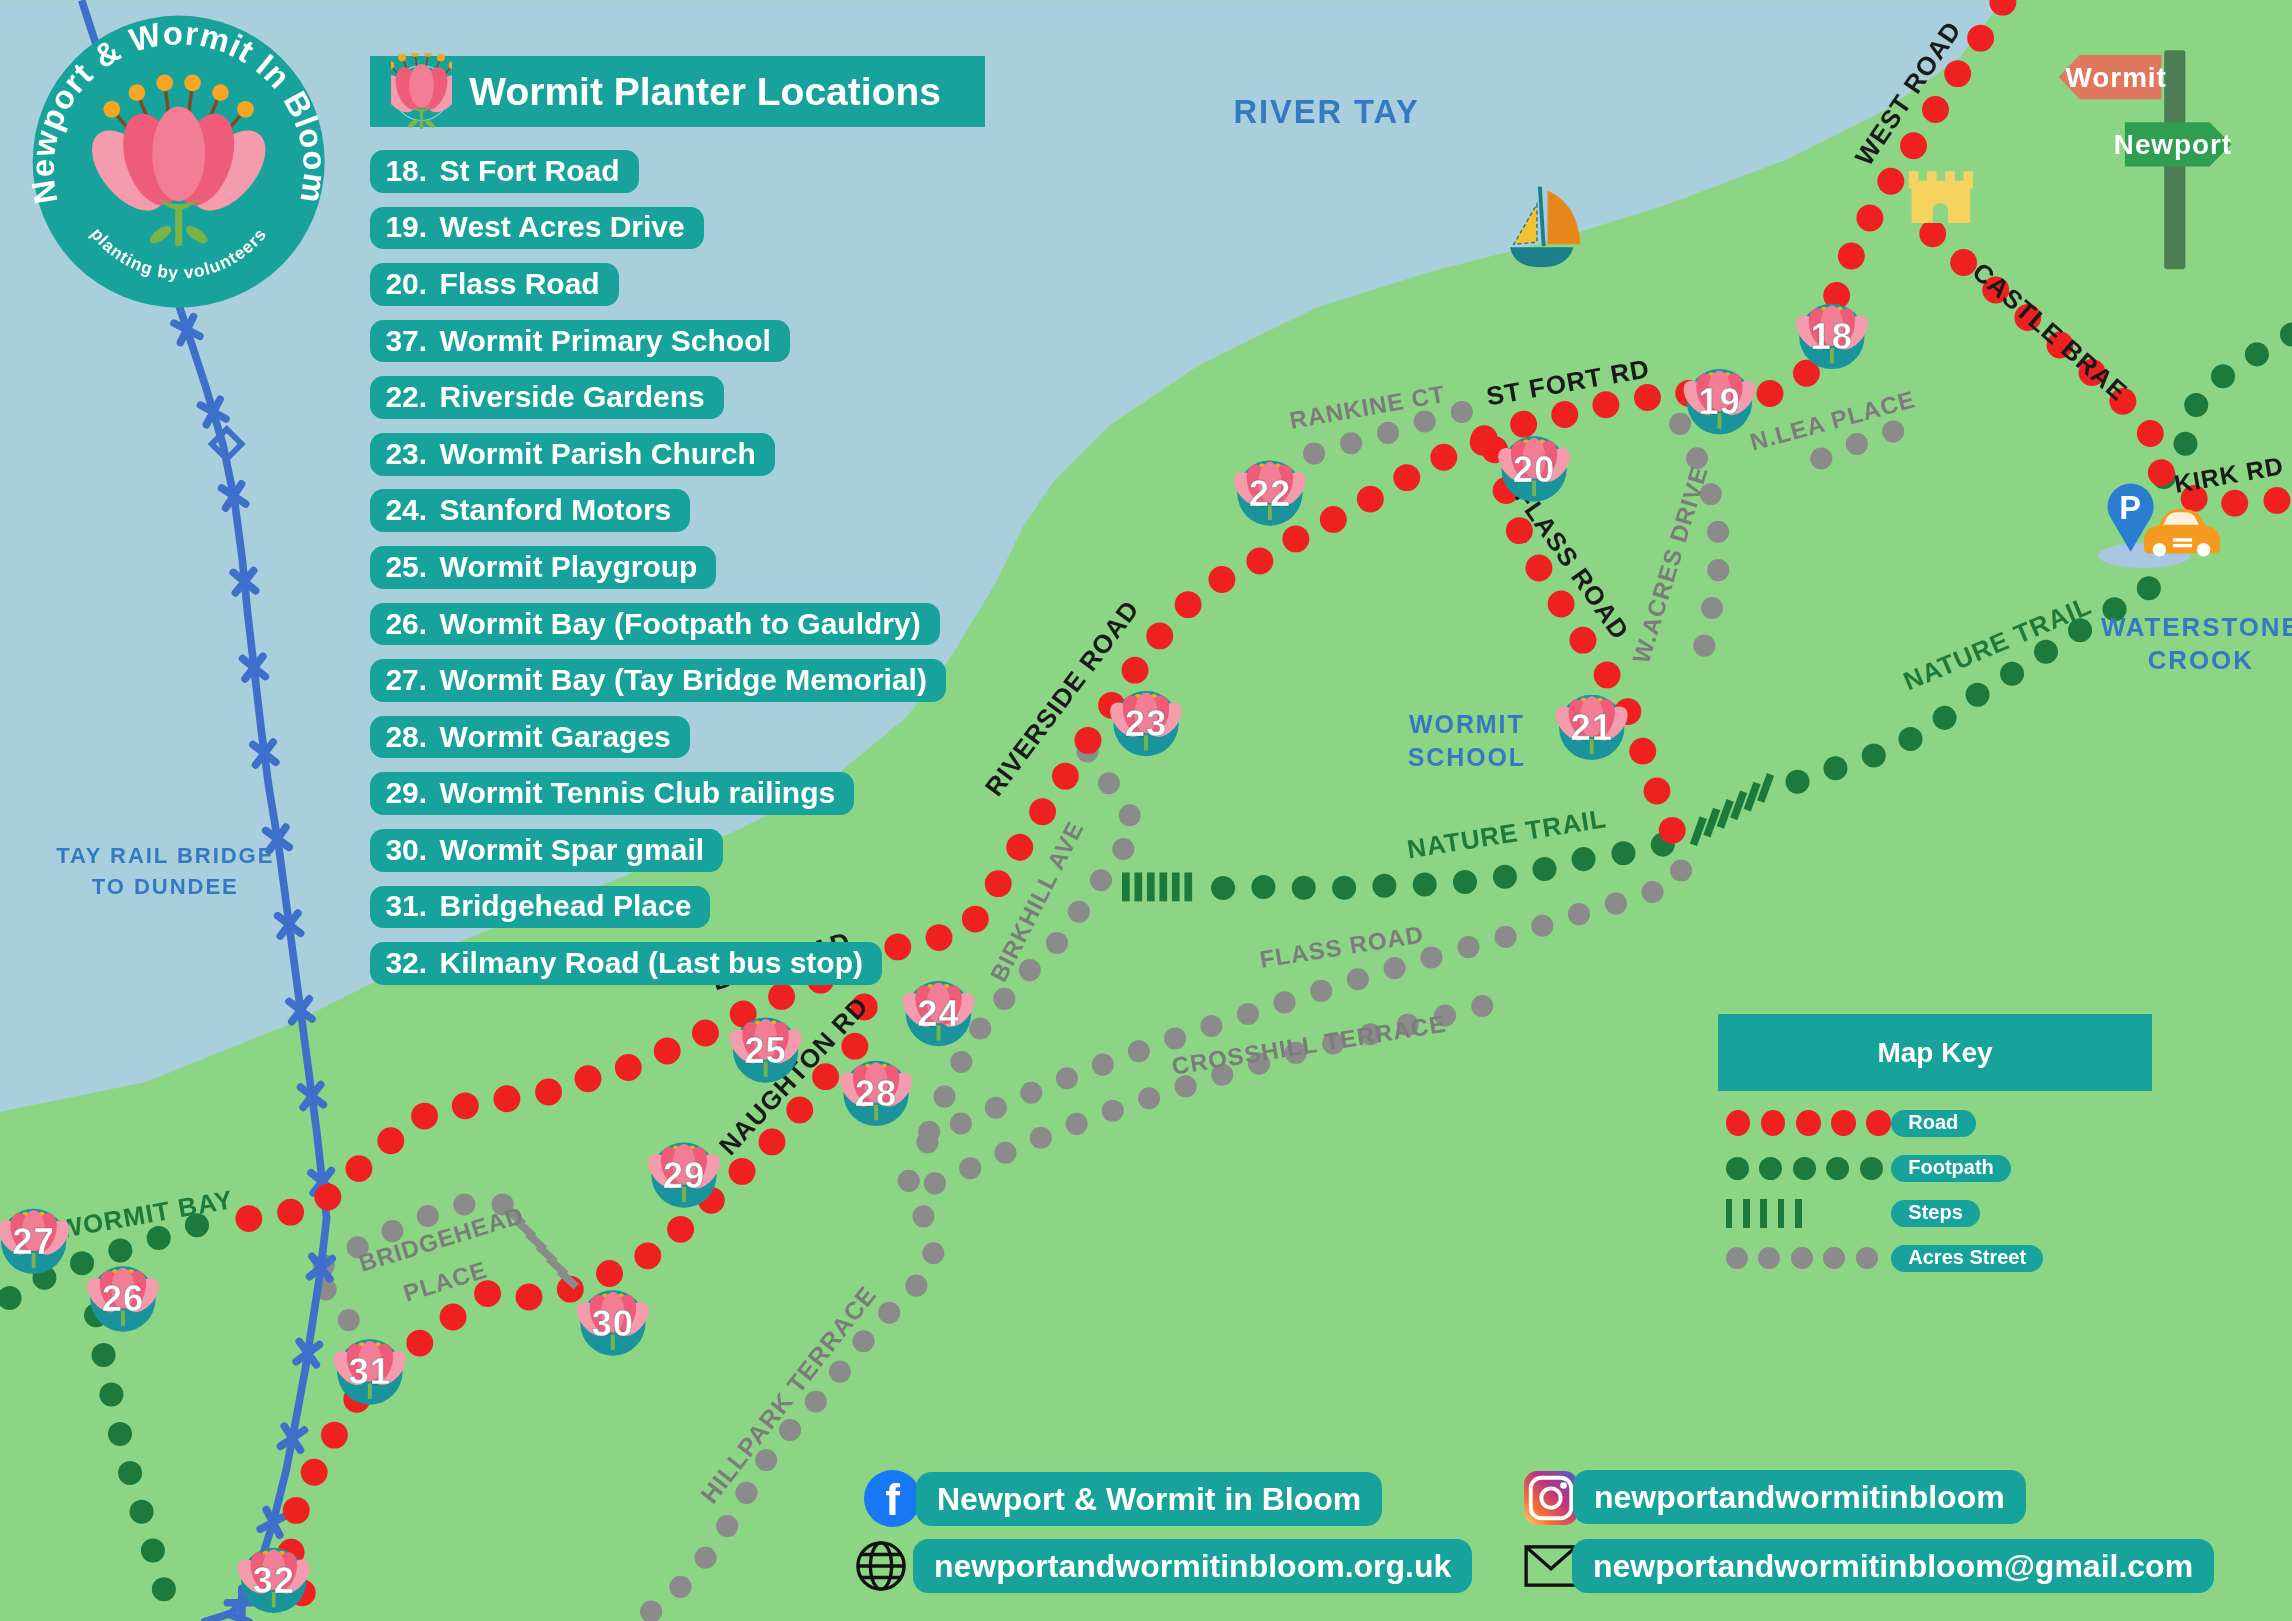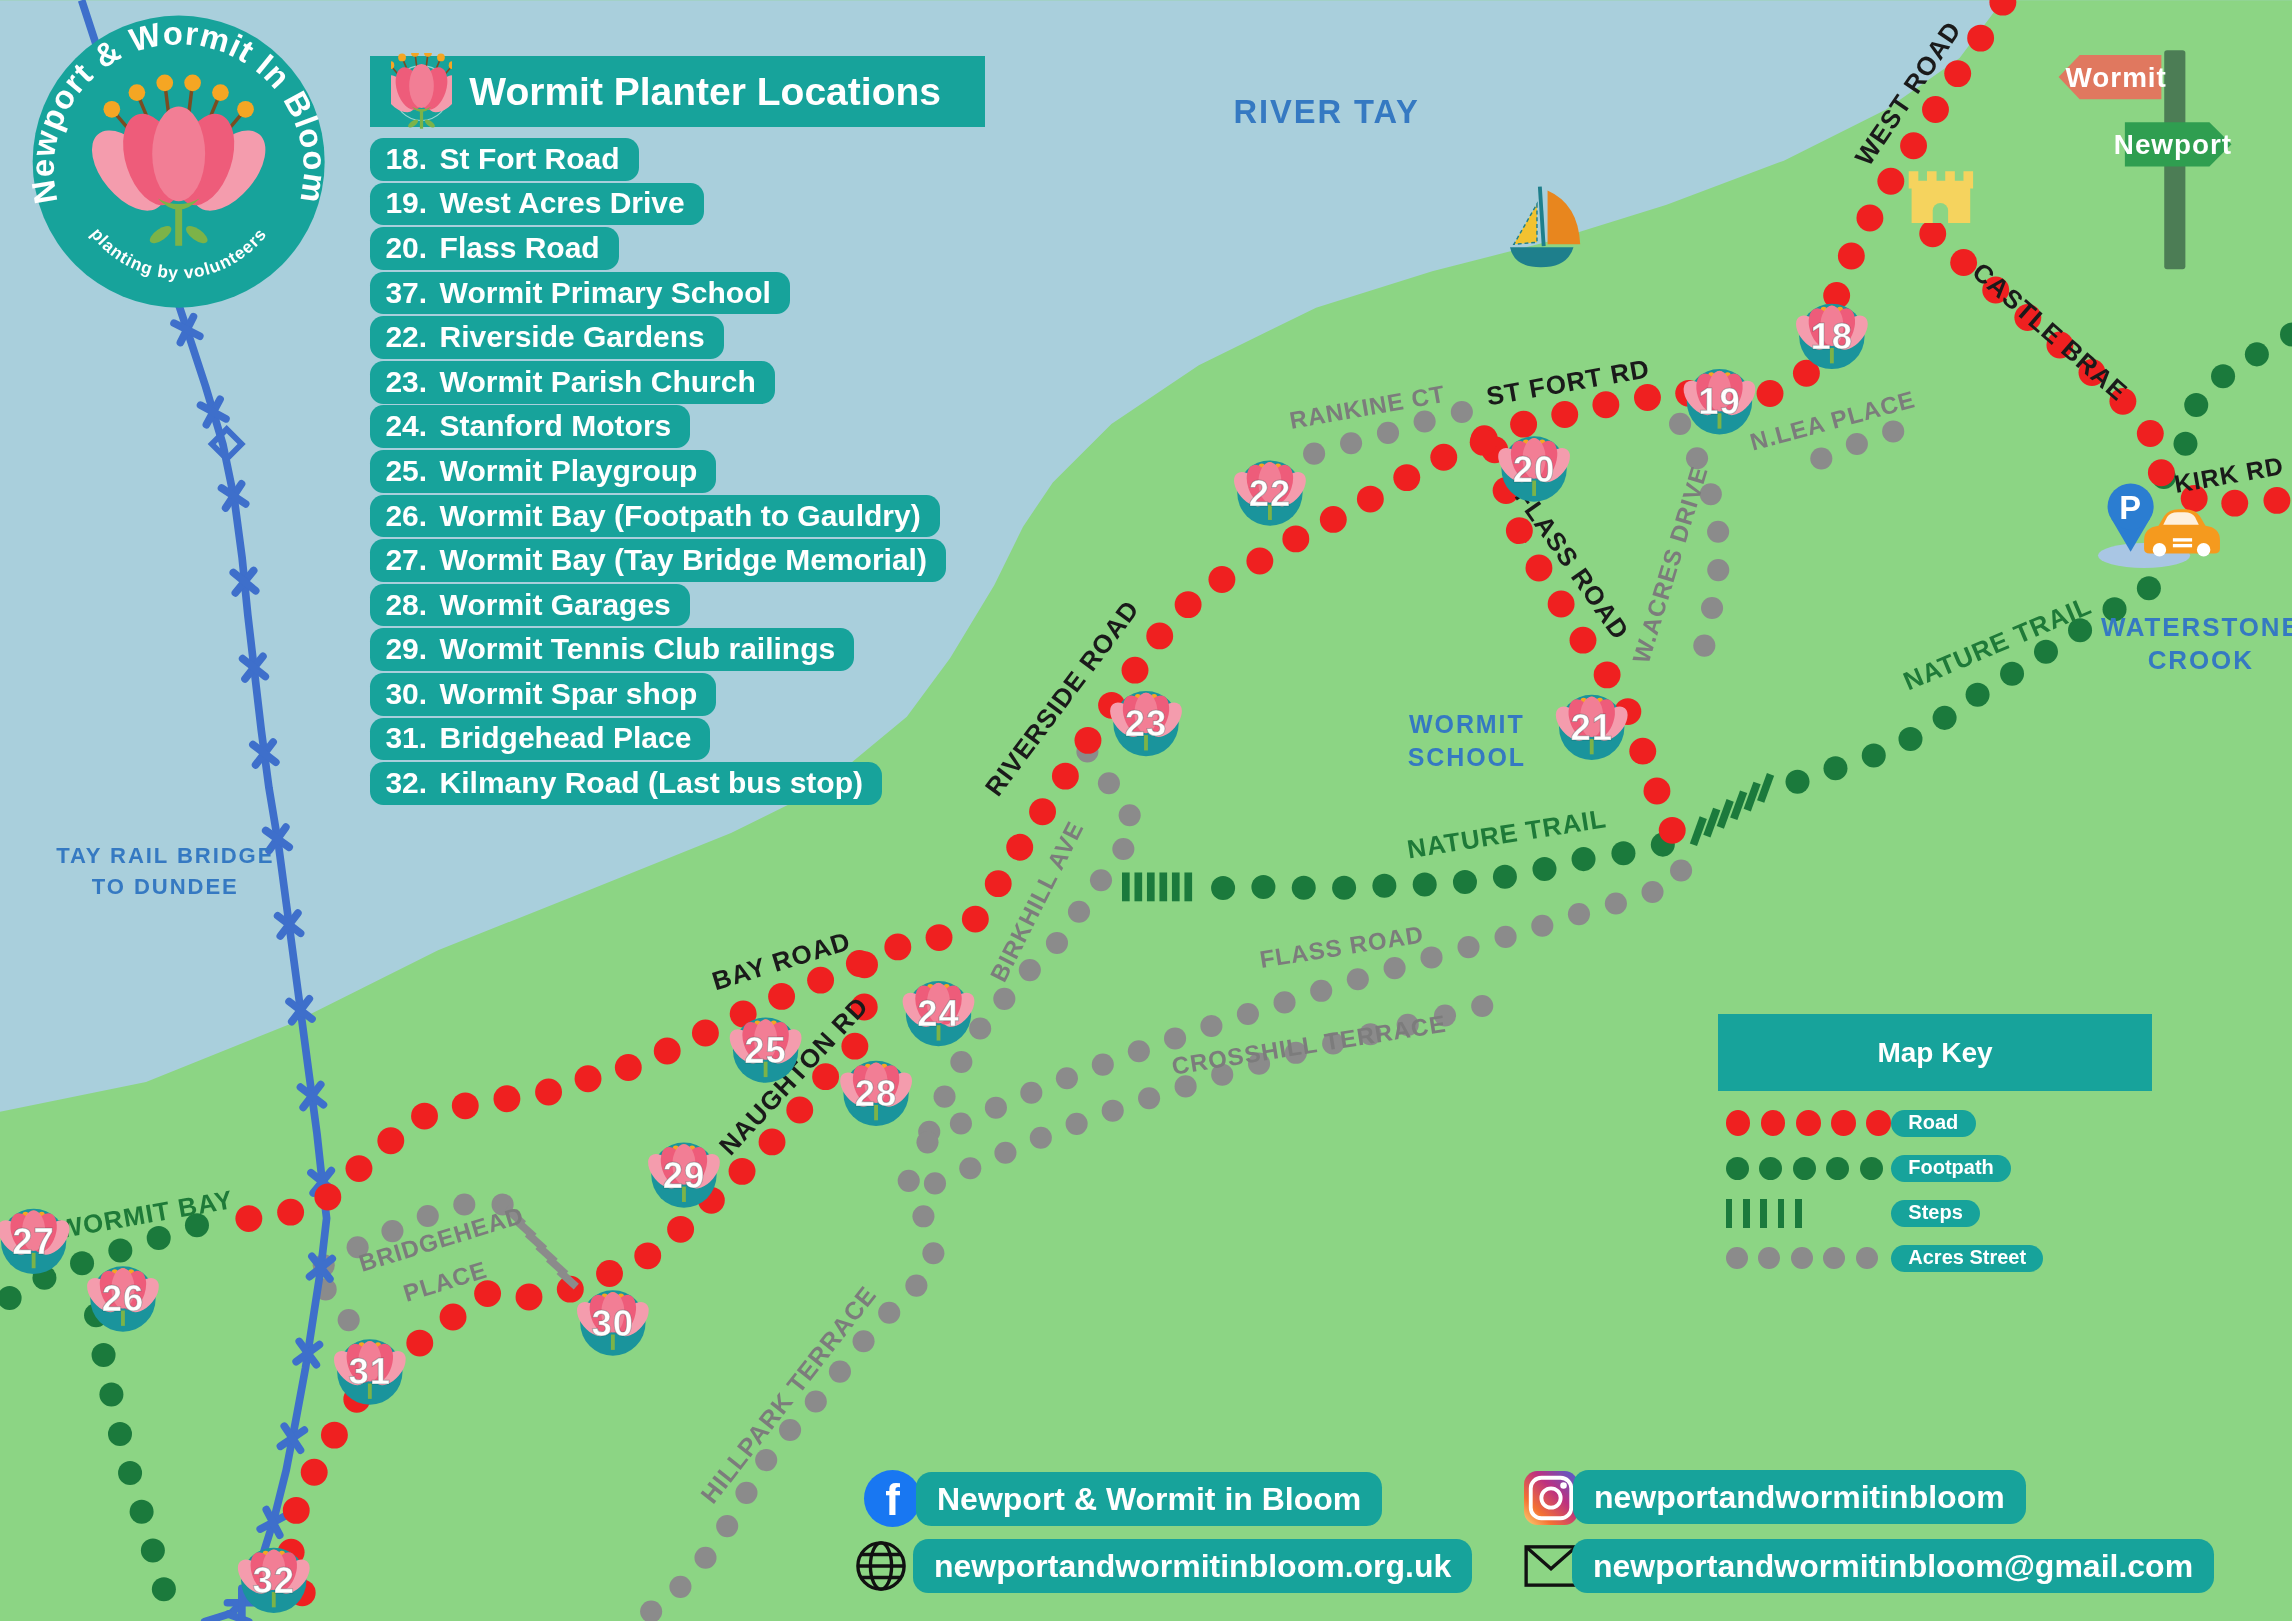--- a/index.html
+++ b/index.html
@@ -8,21 +8,21 @@
   .lbl{font-family:"Liberation Sans",sans-serif;font-weight:700;letter-spacing:1px;}
   .lbl-road{fill:#1a1a1a;}
   .lbl-street{fill:#7c7c7c;}
   .lbl-path{fill:#1e7a38;}
   .lbl-water{fill:#3579c2;letter-spacing:2px;}
   .overlay{position:absolute;}
   .teal-bg{background:#17A39B;color:#fff;}
   #banner{left:370px;top:56px;width:615px;height:71px;display:flex;align-items:center;gap:17.3px;padding-left:21px;box-sizing:border-box;}
   #banner .title{font-size:39px;font-weight:700;}
   #loc-list{left:370px;top:138px;display:flex;flex-direction:column;align-items:flex-start;}
-  .loc-item{background:#17A39B;color:#fff;font-weight:700;font-size:30px;line-height:35px;border-radius:13.4px;padding:2.9px 19px 4.8px 15.4px;margin-bottom:1.9px;display:flex;gap:12.5px;white-space:nowrap;}
+  .loc-item{background:#17A39B;color:#fff;font-weight:700;font-size:30px;line-height:35px;border-radius:13.4px;padding:2.9px 19px 4.8px 15.4px;margin-bottom:1.9px;display:flex;gap:12.5px;white-space:nowrap;margin-top:12px;}
   #map-key{left:1718px;top:1014px;width:434px;}
   #map-key .key-title{height:77px;line-height:77px;text-align:center;font-size:28px;font-weight:700;margin-bottom:9.6px;}
   .key-row{display:flex;align-items:center;height:45px;}
   .key-sym{width:173px;display:flex;align-items:center;gap:10.6px;padding-left:7.7px;box-sizing:border-box;}
   .key-pill{border-radius:13.4px;padding:1px 17.3px 2.9px 17.3px;font-size:20px;font-weight:700;white-space:nowrap;}
   .kdot{border-radius:50%;display:inline-block;}
   .kbar{width:6.7px;height:29px;background:#1B7A3C;display:inline-block;}
   .fpill{position:absolute;border-radius:15.4px;padding:0 21px;height:54px;line-height:54px;font-size:32px;font-weight:700;white-space:nowrap;}
   .ficon{position:absolute;}
   #fb-icon{left:864px;top:1470px;width:57px;height:57px;border-radius:50%;background:#1877F2;color:#fff;
@@ -820,21 +820,21 @@
       <div class="loc-item">
         <span>28.</span>
         <span>Wormit Garages</span>
       </div>
       <div class="loc-item">
         <span>29.</span>
         <span>Wormit Tennis Club railings</span>
       </div>
       <div class="loc-item">
         <span>30.</span>
-        <span>Wormit Spar shop</span>
+        <span>Wormit Spar gmail</span>
       </div>
       <div class="loc-item">
         <span>31.</span>
         <span>Bridgehead Place</span>
       </div>
       <div class="loc-item">
         <span>32.</span>
         <span>Kilmany Road (Last bus stop)</span>
       </div>
     </div>

